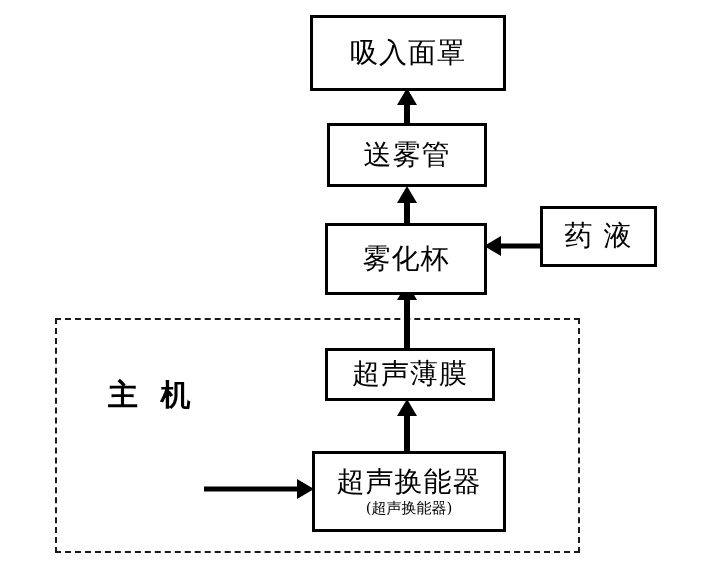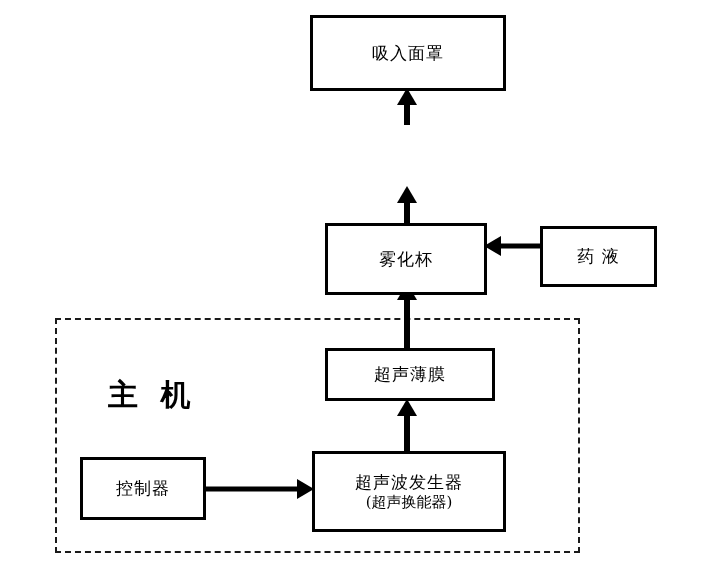--- a/index.html
+++ b/index.html
@@ -31,21 +31,21 @@
     color: #000000;
     font-family: "DejaVu Serif", "Liberation Serif", serif;
     line-height: 1.22;
     z-index: 3;
   }
   .box .line {
     display: block;
     white-space: pre;
   }
   .box .line-main {
-    font-size: 17px;
+    font-size: 28px;
     letter-spacing: 1px;
   }
   .box .line-sub {
     font-size: 15px;
     letter-spacing: 0px;
   }
   .enclosure {
     position: absolute;
     box-sizing: border-box;
     border: 2px dashed #1a1a1a;
@@ -116,21 +116,21 @@
     height: 0;
     border-top: 10px solid transparent;
     border-bottom: 10px solid transparent;
     border-right: 17px solid #000000;
   }
 
   
   #box-mask        { left: 310px; top: 15px;  width: 196px; height: 76px; }
   #box-tube        { left: 327px; top: 123px; width: 160px; height: 64px; }
   #box-cup         { left: 325px; top: 223px; width: 162px; height: 72px; }
-  #box-liquid      { left: 540px; top: 226px; width: 117px; height: 61px; text-align: right; }
+  #box-liquid      { left: 540px; top: 206px; width: 117px; height: 61px; text-align: right; }
   #box-membrane    { left: 325px; top: 348px; width: 170px; height: 53px; }
   #box-generator   { left: 312px; top: 451px; width: 194px; height: 81px; }
   #box-controller  { left: 80px;  top: 457px; width: 126px; height: 63px; }
 
   #enclosure-host  { left: 55px;  top: 318px; width: 525px; height: 235px; }
   #label-host      { left: 108px; top: 375px; }
 
   #arrow-tube-to-mask      { left: 395px; top: 88px;  width: 24px; height: 37px; }
   #arrow-cup-to-tube       { left: 395px; top: 186px; width: 24px; height: 39px; }
   #arrow-membrane-to-cup   { left: 395px; top: 283px; width: 24px; height: 67px; }
@@ -143,41 +143,41 @@
 
 <div id="canvas">
 
   <div class="enclosure" id="enclosure-host"></div>
   <div class="enclosure-label" id="label-host">主 机</div>
 
   <div class="box" id="box-mask">
     <span class="line line-main">吸入面罩</span>
   </div>
 
+  <div class="box" id="box-tube">
+    <span class="line line-main">送雾管</span>
+  </div>
 
   <div class="box" id="box-cup">
     <span class="line line-main">雾化杯</span>
   </div>
 
   <div class="box" id="box-liquid">
     <span class="line line-main">药 液</span>
   </div>
 
   <div class="box" id="box-membrane">
     <span class="line line-main">超声薄膜</span>
   </div>
 
   <div class="box" id="box-generator">
-    <span class="line line-main">超声波发生器</span>
+    <span class="line line-main">超声换能器</span>
     <span class="line line-sub">(超声换能器)</span>
   </div>
 
-  <div class="box" id="box-controller">
-    <span class="line line-main">控制器</span>
-  </div>
 
   <div class="arrow-v" id="arrow-tube-to-mask">
     <div class="shaft" style="top:14px; bottom:0;"></div>
     <div class="head-up"></div>
   </div>
 
   <div class="arrow-v" id="arrow-cup-to-tube">
     <div class="shaft" style="top:14px; bottom:0;"></div>
     <div class="head-up"></div>
   </div>

